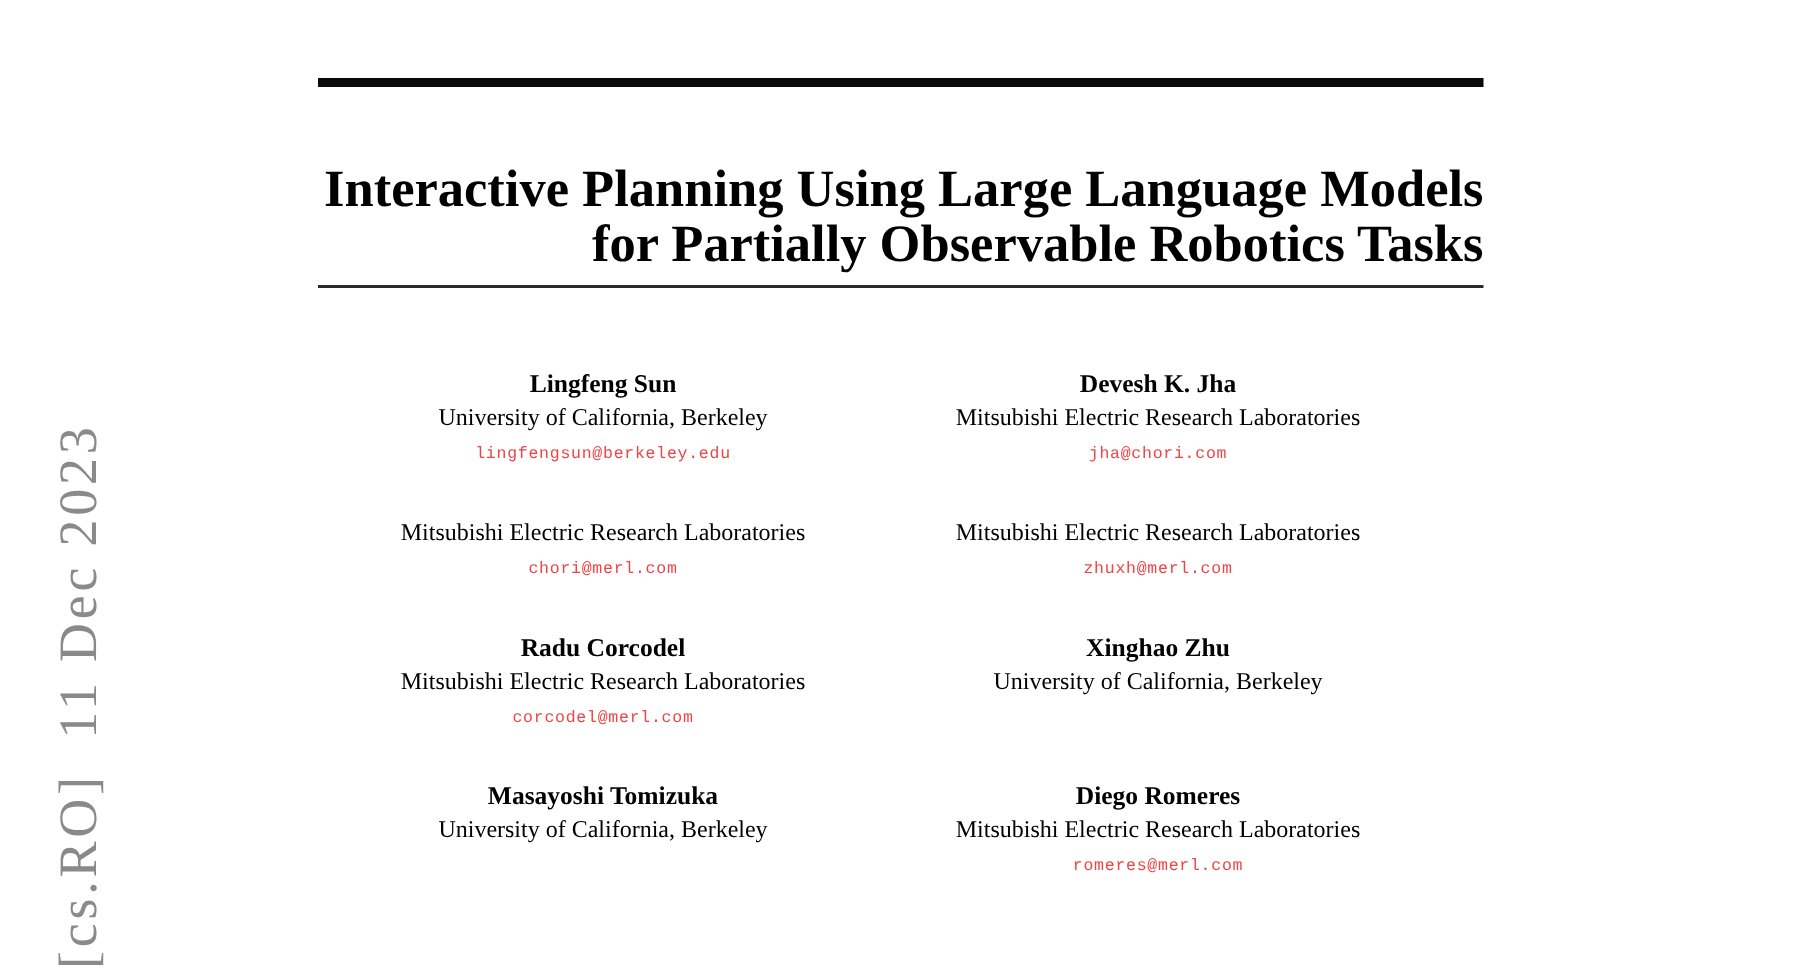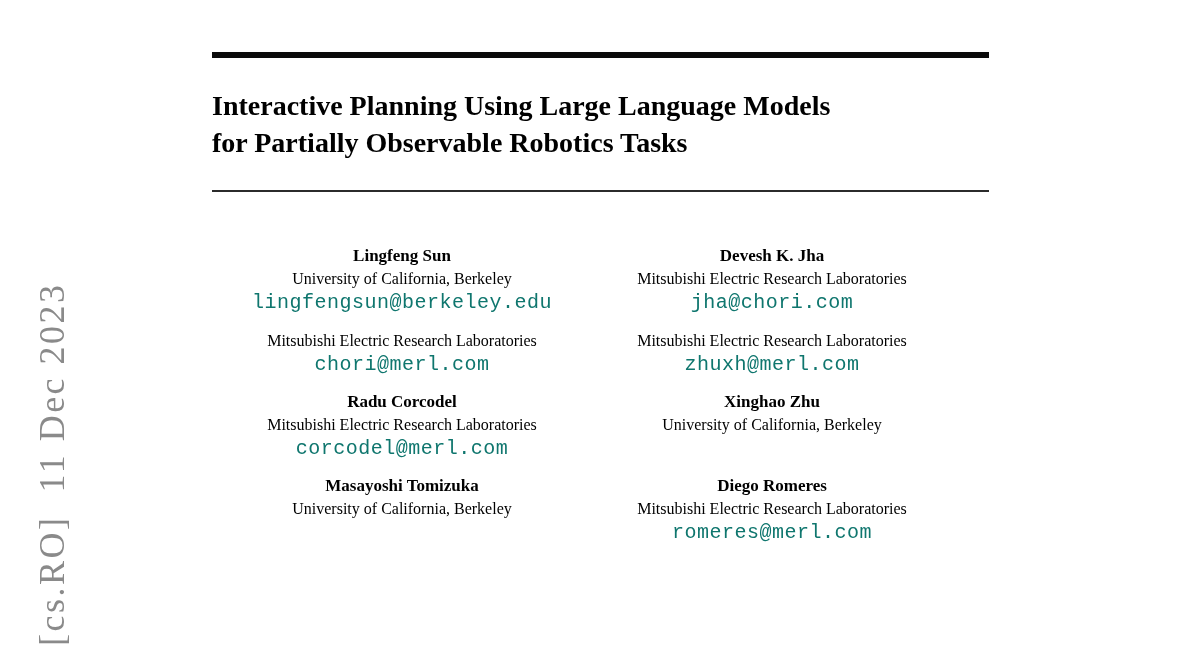--- a/index.html
+++ b/index.html
@@ -40,54 +40,54 @@
     position: absolute;
     left: 212px;
     top: 190px;
     width: 777px;
     height: 2px;
     background: #2b2b2b;
   }
   .title {
     position: absolute;
     left: 212px;
-    top: 68px;
+    top: 84px;
     width: 777px;
-    text-align: left;
+    text-align: right;
     font-weight: bold;
-    font-size: 28px;
+    font-size: 35px;
     line-height: 37px;
   }
   .authors {
     position: absolute;
     left: 217px;
     top: 245px;
     width: 740px;
     display: grid;
     grid-template-columns: 1fr 1fr;
-    row-gap: 14px;
+    row-gap: 29px;
   }
   .author-cell {
     text-align: center;
   }
   .author-name {
     font-weight: bold;
     font-size: 17px;
     line-height: 22px;
   }
   .author-affil {
     font-size: 16px;
     line-height: 23px;
   }
   .author-email {
     font-family: "Liberation Mono", monospace;
-    font-size: 20px;
+    font-size: 11px;
     line-height: 24px;
     letter-spacing: 0.5px;
-    color: #0f766e;
+    color: #ef4444;
     margin-top: 1px;
   }
 </style>
 </head>
 <body>
 
 <div class="page">
 
   <div class="watermark">[cs.RO]  11 Dec 2023</div>
 

